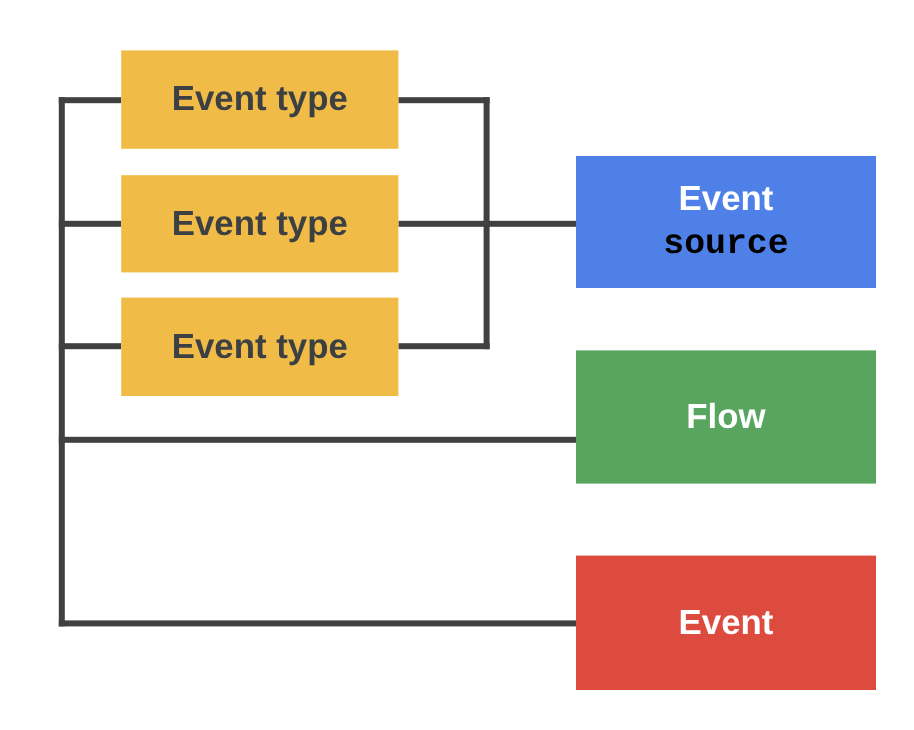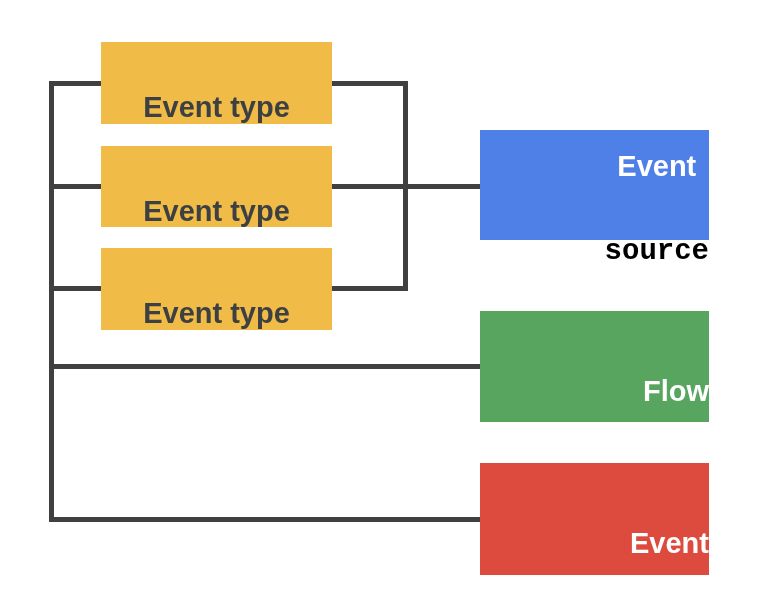--- a/index.html
+++ b/index.html
@@ -24,31 +24,30 @@
     display: flex;
     align-items: center;
     justify-content: center;
     text-align: center;
   }
   .node-label {
     font-weight: bold;
     font-size: 29px;
     line-height: 38px;
     white-space: nowrap;
-    margin-top: 48px;
   }
   
   .event-type { left: 101px; width: 231px; }
   #event-type-1 { top: 42px;  height: 82px; }
   #event-type-2 { top: 146px; height: 81px; }
   #event-type-3 { top: 248px; height: 82px; }
   
-  .right-box { left: 480px; width: 229px; justify-content: flex-end; }
+  .right-box { left: 480px; width: 250px; }
   #event-source    { top: 130px; height: 110px; }
-  #flow            { top: 311px; height: 111px; }
+  #flow            { top: 292px; height: 111px; }
   #event-consumers { top: 463px; height: 112px; }
   
   #trunk-left    { left: 49px;  top: 81px;  width: 5px;   height: 441px; }
   #trunk-right   { left: 403px; top: 81px;  width: 5px;   height: 210px; }
   #branch-1-left { left: 49px;  top: 81px;  width: 52px;  height: 5px; }
   #branch-1-right{ left: 332px; top: 81px;  width: 76px;  height: 5px; }
   #branch-2-left { left: 49px;  top: 184px; width: 52px;  height: 5px; }
   #branch-2-right{ left: 332px; top: 184px; width: 148px; height: 5px; }
   #branch-3-left { left: 49px;  top: 286px; width: 52px;  height: 5px; }
   #branch-3-right{ left: 332px; top: 286px; width: 76px;  height: 5px; }

